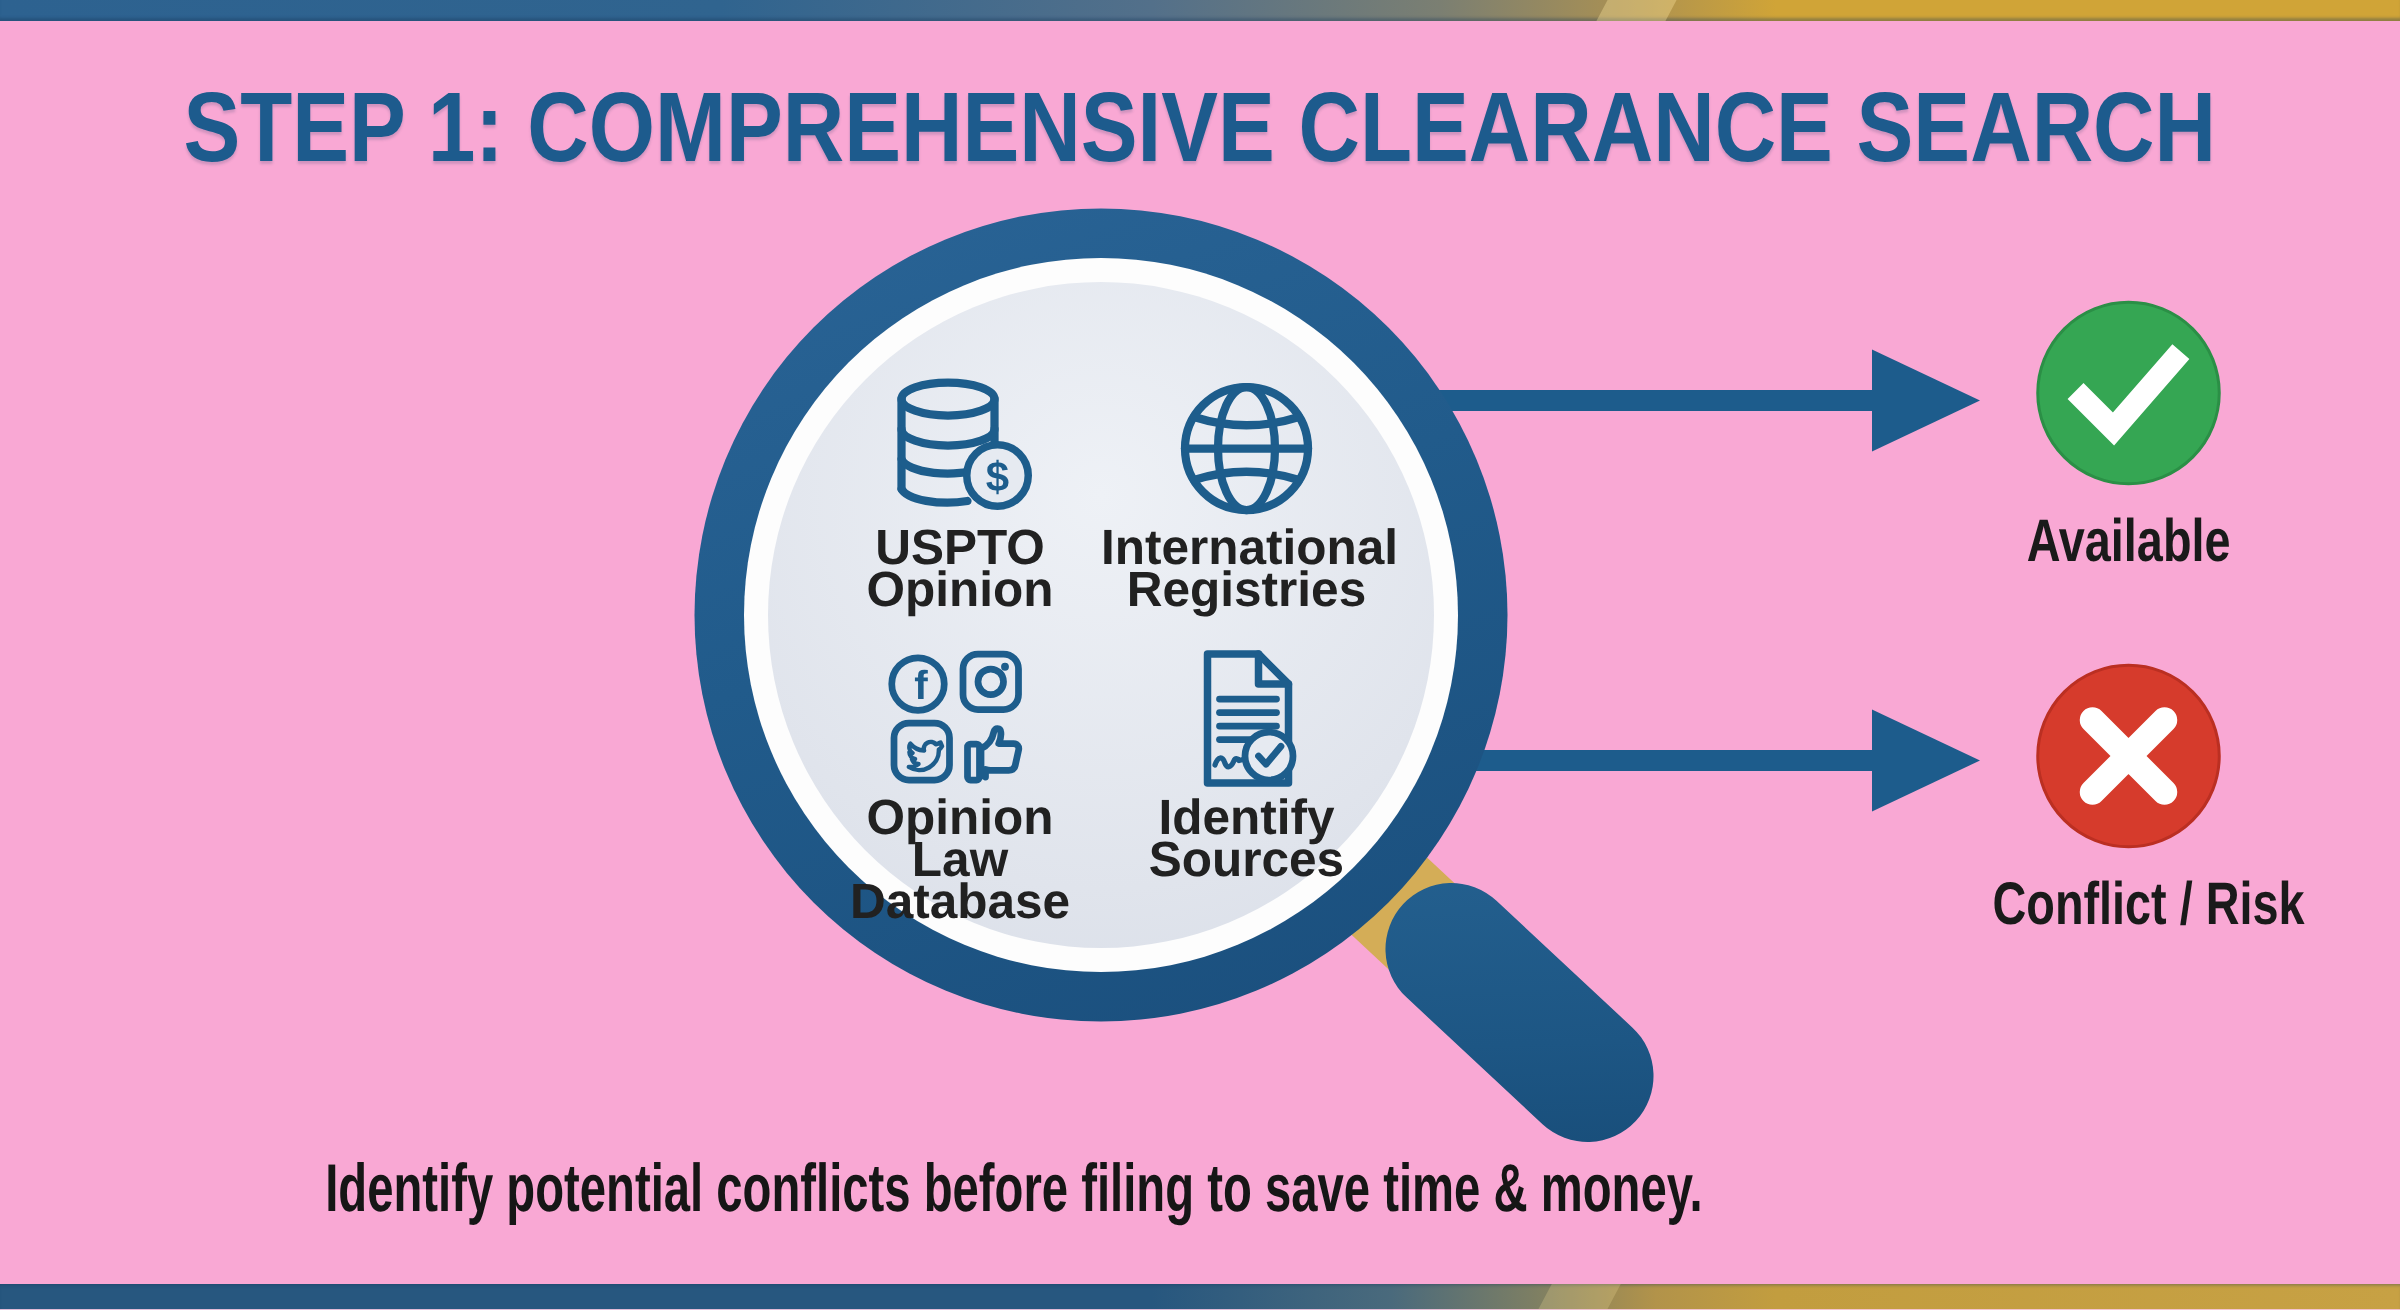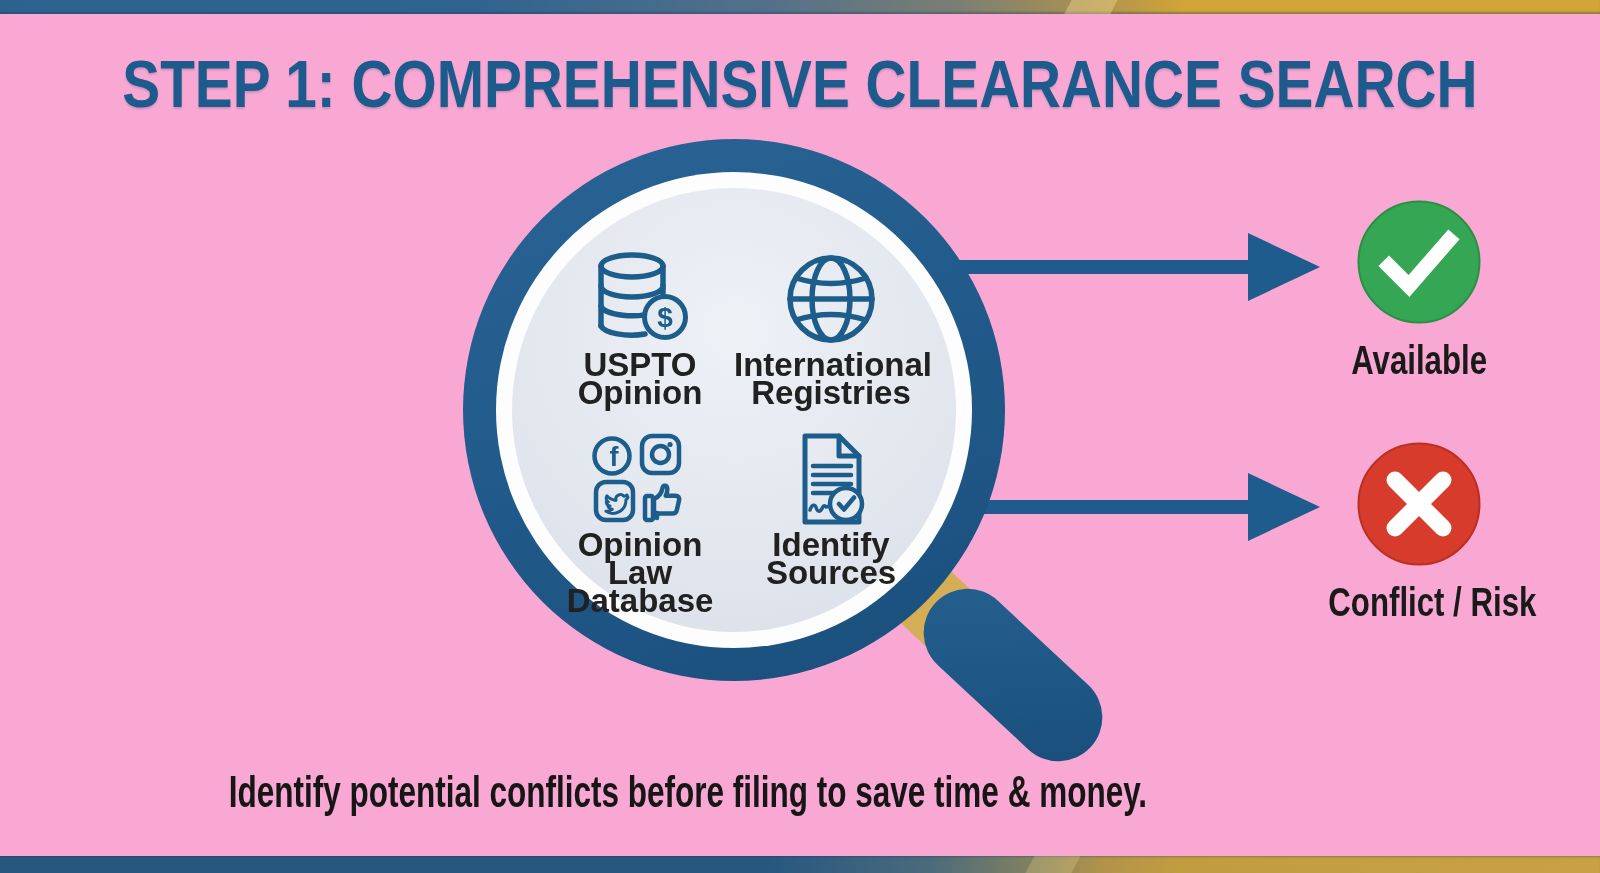--- a/index.html
+++ b/index.html
@@ -45,21 +45,21 @@
   .src-item.c1{left:543px;} .src-item.c2{left:734px;text-align:center;}
   .src-icon{height:98px;display:flex;align-items:center;justify-content:center;}
   .src-label{margin-top:3px;font-size:33px;line-height:28px;font-weight:bold;color:#212121;}
 
   
   .outcome{position:absolute;left:1299px;width:240px;text-align:center;z-index:6;}
   .outcome.o1{top:200px;} .outcome.o2{top:442px;}
   .outcome-label{margin-top:10px;font-size:40px;font-weight:bold;color:#1a1a1a;white-space:nowrap;}
 
   
-  .footer{position:absolute;top:766px;left:12px;width:1352px;text-align:center;
+  .footer{position:absolute;top:766px;left:0;width:1352px;text-align:center;
     font-size:45px;font-weight:bold;color:#161616;white-space:nowrap;}
 
   .ic{stroke:#1d5d8c;fill:none;stroke-linecap:round;stroke-linejoin:round;}
 </style>
 </head>
 <body>
 
 <div class="stage">
 
   <div class="bar bar-top">

